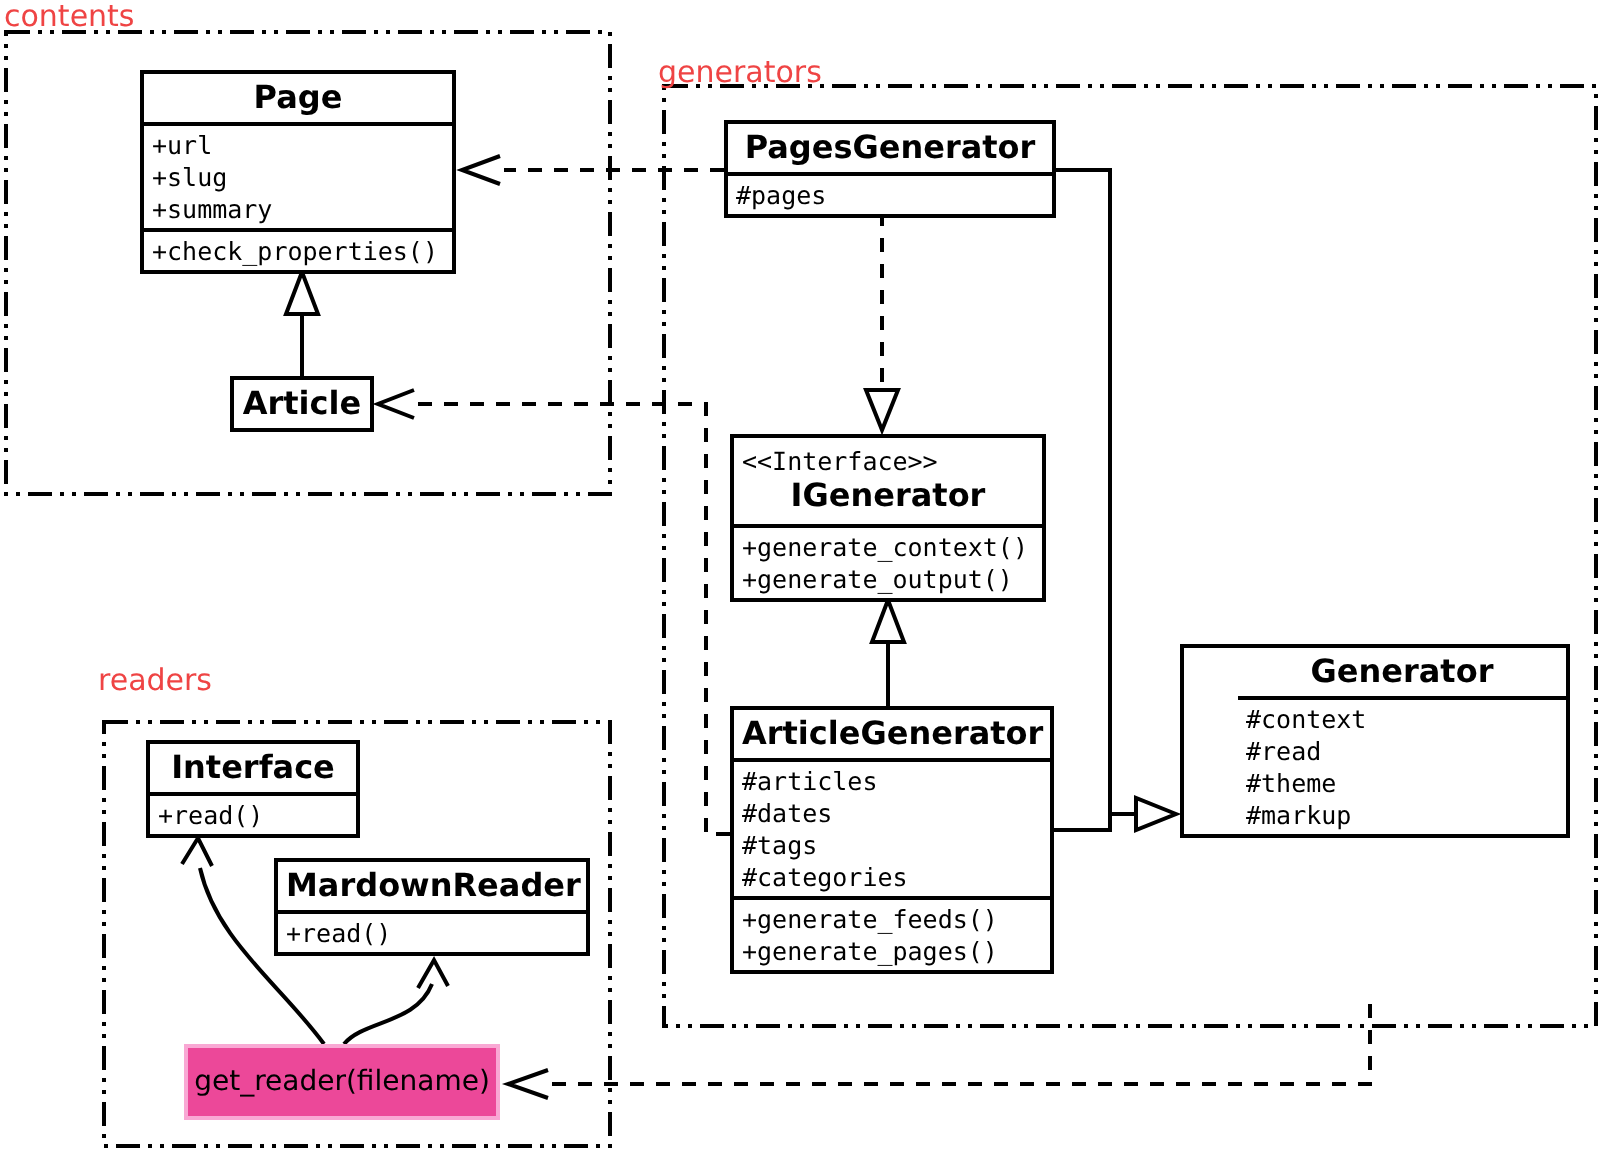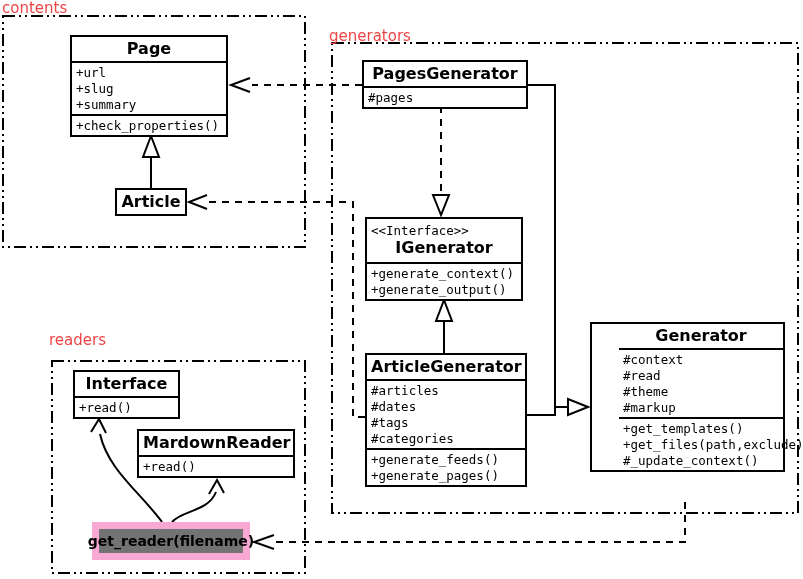--- a/index.html
+++ b/index.html
@@ -34,23 +34,23 @@
     font-family:"DejaVu Sans Mono", monospace; font-weight:normal;
     font-size:12.5px; line-height:15px; text-align:left; white-space:nowrap;
   }
   .cls-sec { border-top:2px solid #000; padding:2px 0 1px 4px; }
   .mem {
     font-family:"DejaVu Sans Mono", monospace;
     font-size:12.5px; line-height:16px; white-space:pre;
   }
   .op-box {
     position:absolute; z-index:1;
-    background:#737373; border:7px solid #f9a8d4; box-sizing:border-box;
+    background:#ec4899; border:2px solid #f9a8d4; box-sizing:border-box;
     display:flex; align-items:center; justify-content:center;
-    font-size:14px; white-space:nowrap;font-weight:bold;
+    font-size:14px; white-space:nowrap;
   }
 </style>
 </head>
 <body>
 
 <div id="stage">
 
   <svg id="wires" width="803" height="579" viewBox="0 0 803 579">
 
     <rect class="pkg" x="3" y="16" width="302" height="231"></rect>
@@ -157,25 +157,20 @@
   </div>
 
   <div class="cls" style="left:590px;top:322px;width:195px;padding-left:27px;">
     <div class="cls-title">Generator</div>
     <div class="cls-sec">
       <div class="mem">#context</div>
       <div class="mem">#read</div>
       <div class="mem">#theme</div>
       <div class="mem">#markup</div>
     </div>
-    <div class="cls-sec">
-      <div class="mem">+get_templates()</div>
-      <div class="mem">+get_files(path,exclude)</div>
-      <div class="mem">#_update_context()</div>
-    </div>
   </div>
 
   <div class="cls" style="left:73px;top:370px;width:107px;">
     <div class="cls-title">Interface</div>
     <div class="cls-sec">
       <div class="mem">+read()</div>
     </div>
   </div>
 
   <div class="cls" style="left:137px;top:429px;width:158px;">

